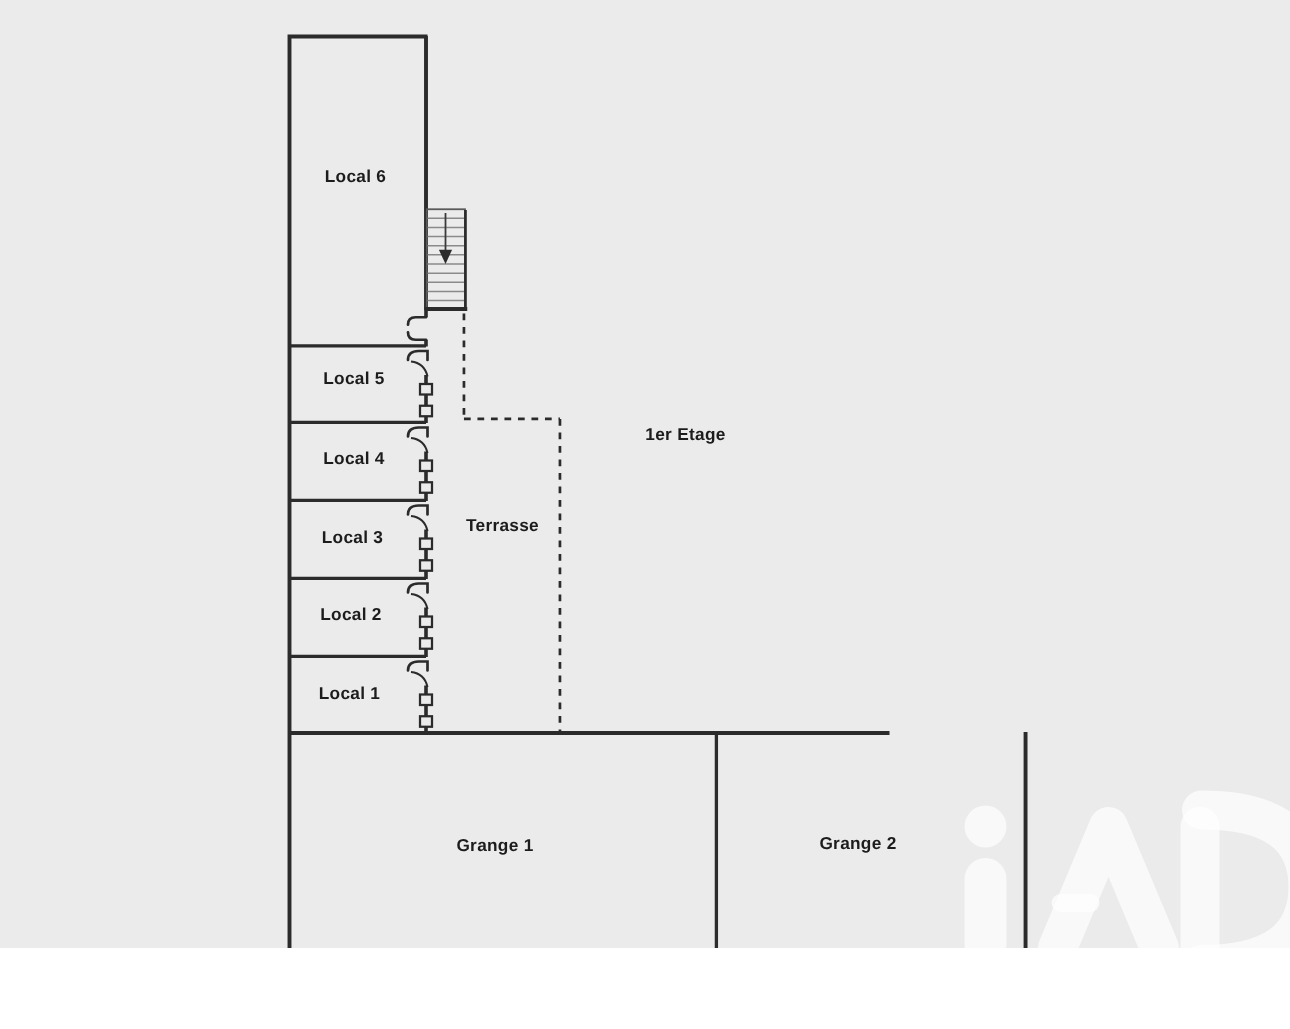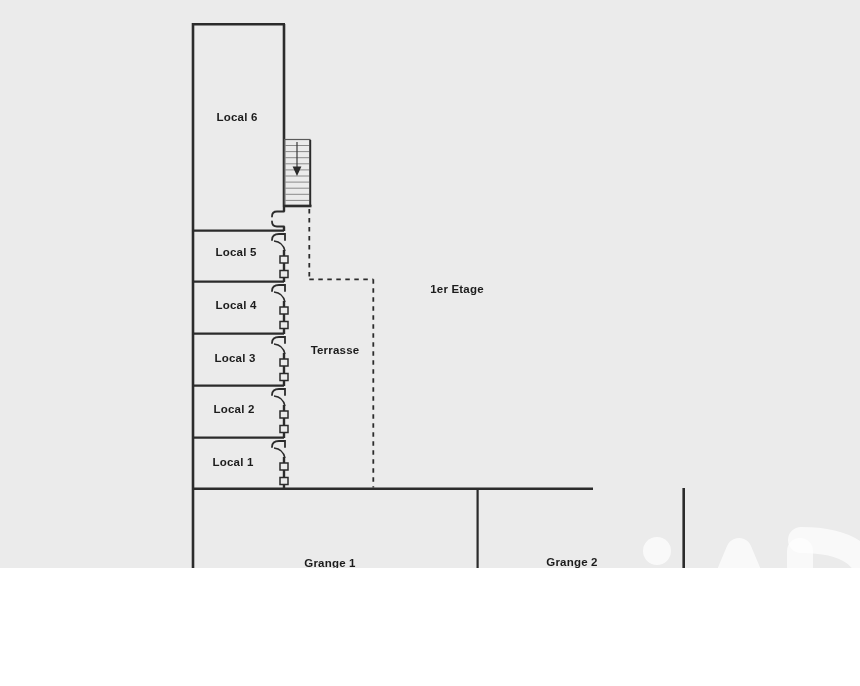--- a/index.html
+++ b/index.html
@@ -1,18 +1,18 @@
 <!DOCTYPE html>
 <html style="--bg: #ebebeb; --wall: #2b2b2b; --tread: #8a8a8a; --text: #1c1c1c; --wm: #ffffff;"><head>
 <meta charset="utf-8">
 <style>
   html,body{margin:0;padding:0;background:#fff;}
   .canvas{
     position:relative;
-    width:860px;height:568px;
+    width:860px;height:632px;
     overflow:hidden;
     background:var(--bg,#ebebeb);
     font-family:"Liberation Sans",sans-serif;
   }
   svg{position:absolute;left:0;top:0;}
   .wall{stroke:var(--wall,#2b2b2b);fill:none;stroke-linecap:butt;}
   .w26{stroke-width:2.6;}
   .w24{stroke-width:2.4;}
   .w22{stroke-width:2.2;}
   .w18{stroke-width:1.8;}

